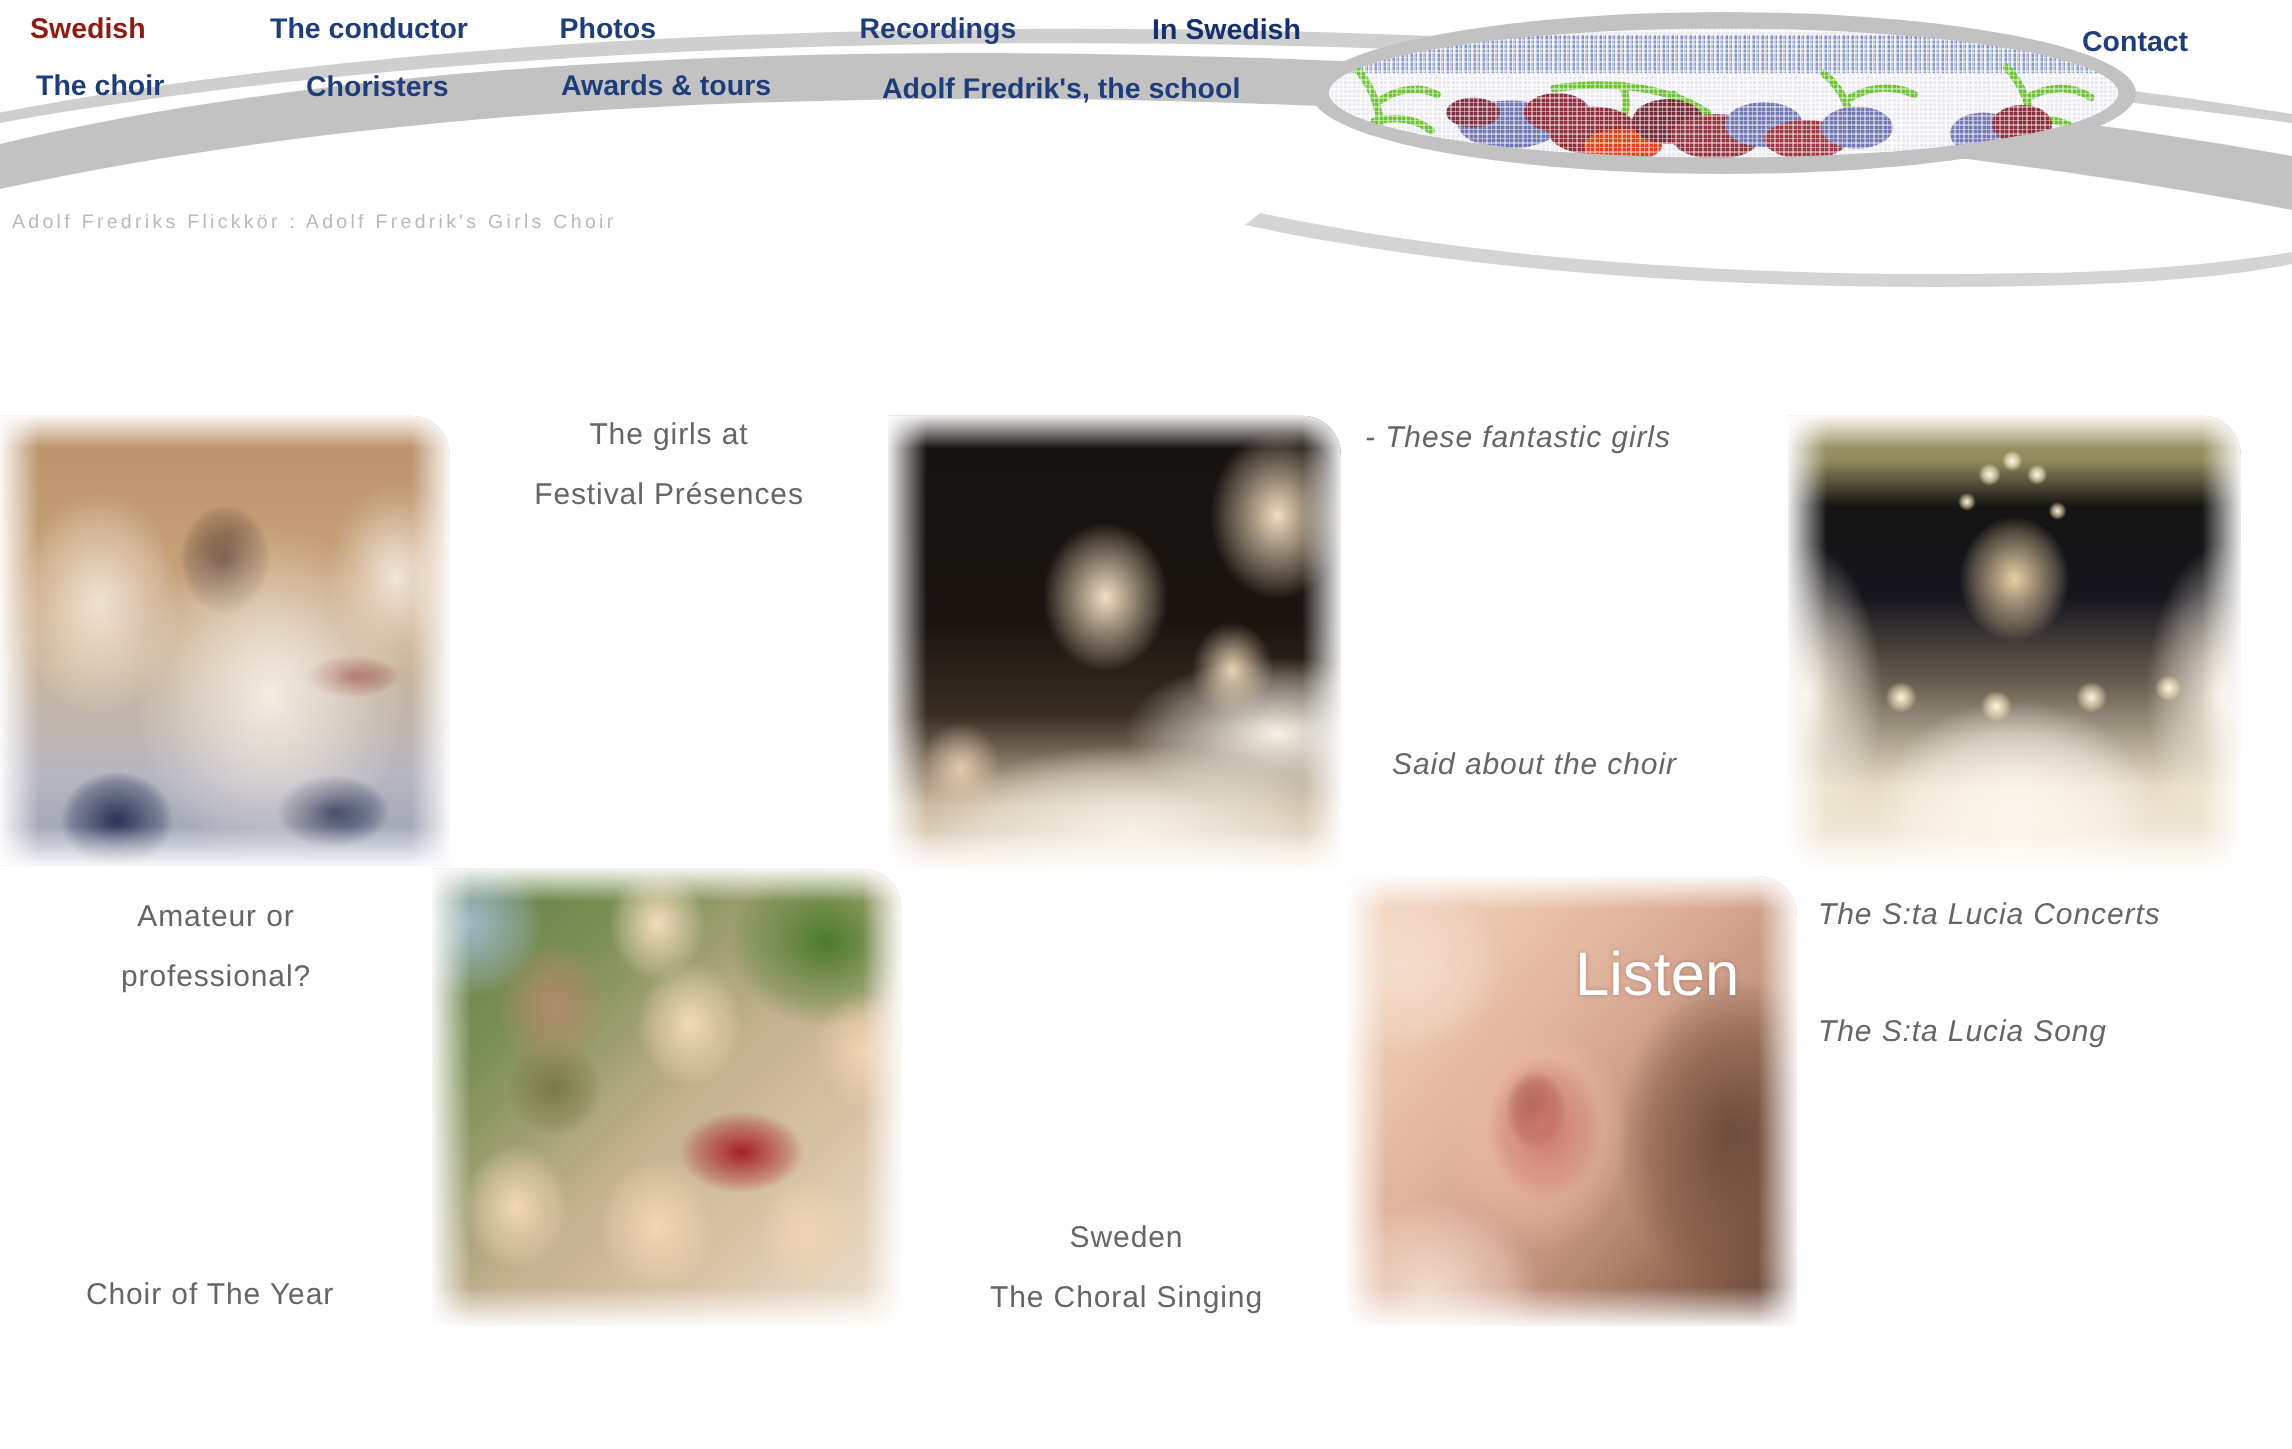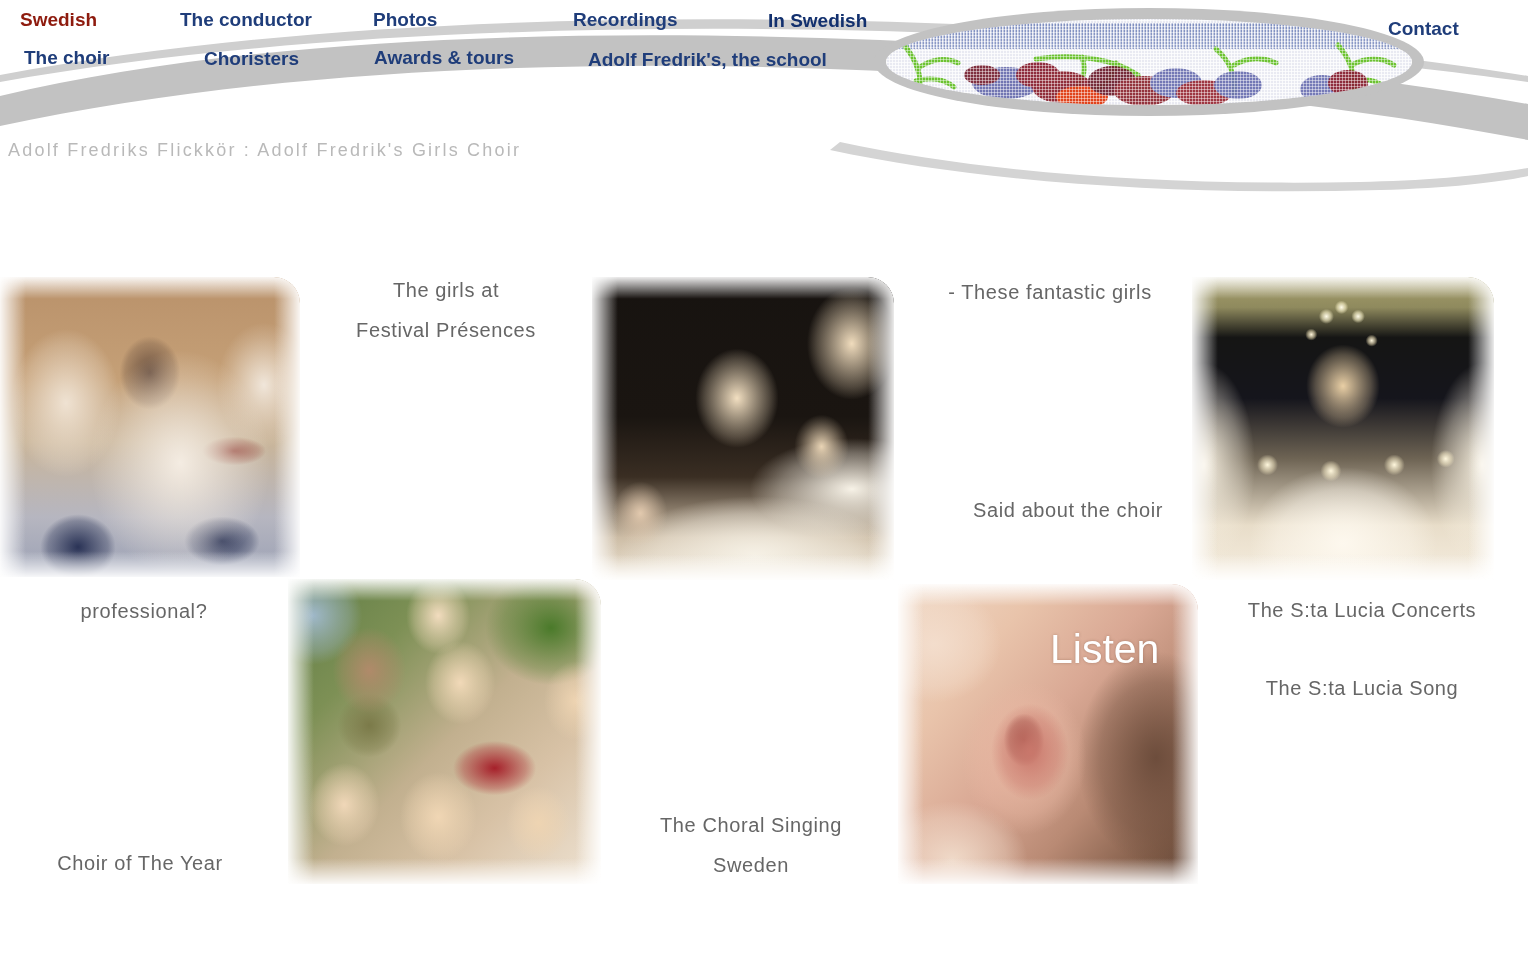--- a/index.html
+++ b/index.html
@@ -30,21 +30,21 @@
     color:#1f3d7a;
     white-space:nowrap;
     letter-spacing:0px;
     z-index:6;
     cursor:pointer;
   }
 
   #tagline{
     position:absolute;left:8px;top:140px;
     font-family:"Liberation Sans", sans-serif;
-    font-size:18px;color:#b9b9b9;letter-spacing:2.2px;
+    font-size:13px;color:#b9b9b9;letter-spacing:2.2px;
     white-space:nowrap;z-index:6;
   }
 
   
   #logo-ellipse{
     position:absolute;left:874px;top:8px;width:550px;height:108px;
     border-radius:50%;
     background:#c2c2c2;
     z-index:5;
     overflow:hidden;
@@ -84,21 +84,21 @@
     pointer-events:none;
   }
 
   .cap{
     position:absolute;
     font-family:"Liberation Sans", sans-serif;
     font-size:20px;color:#666666;letter-spacing:.6px;
     line-height:40px;text-align:center;white-space:nowrap;
     cursor:pointer;
   }
-  .cap.left{text-align:center;}
+  .cap.left{text-align:left;font-style:italic;}
 
   #listen-label{
     position:absolute;
     font-family:"Liberation Sans", sans-serif;
     font-size:41px;color:#ffffff;z-index:4;
     text-shadow:0 0 3px rgba(120,80,60,.45);
     cursor:pointer;
   }
 </style>
 </head>
@@ -233,20 +233,21 @@
         radial-gradient(circle 11px at 84% 60%, #fff7dd 0%, rgba(255,243,205,.45) 50%, rgba(0,0,0,0) 80%),
         radial-gradient(ellipse 46px 52px at 50% 36%, #e9cfa5 0%, rgba(233,207,165,.3) 60%, rgba(0,0,0,0) 80%),
         radial-gradient(ellipse 110px 90px at 50% 88%, #fdf8ee 0%, rgba(253,248,238,.45) 60%, rgba(0,0,0,0) 85%),
         radial-gradient(ellipse 60px 120px at 4% 62%, #f6efe0 0%, rgba(246,239,224,.35) 60%, rgba(0,0,0,0) 85%),
         radial-gradient(ellipse 60px 120px at 96% 62%, #f6efe0 0%, rgba(246,239,224,.35) 60%, rgba(0,0,0,0) 85%),
         linear-gradient(#a8a06c 0%, #8f8a5e 10%, #151514 20%, #15151c 40%, #6e6454 60%, #e8ddc9 82%, #f6eee0 100%);"></div>
     <div class="fade"></div>
   </div>
 
   <div class="cap" style="left:34px;top:376px;width:220px;">
+    <div>Amateur or</div>
     <div>professional?</div>
   </div>
 
   <div class="photo" style="left:288px;top:364px;width:313px;height:305px;">
     <div class="img" style="background:
         radial-gradient(ellipse 46px 54px at 26% 30%, #b08a6a 0%, rgba(176,138,106,.3) 60%, rgba(0,0,0,0) 80%),
         radial-gradient(ellipse 44px 52px at 55% 34%, #f1d9b8 0%, rgba(241,217,184,.3) 60%, rgba(0,0,0,0) 80%),
         radial-gradient(ellipse 40px 48px at 48% 12%, #f2dcbe 0%, rgba(242,220,190,.3) 60%, rgba(0,0,0,0) 80%),
         radial-gradient(ellipse 44px 52px at 18% 74%, #f0d7b8 0%, rgba(240,215,184,.3) 60%, rgba(0,0,0,0) 80%),
         radial-gradient(ellipse 48px 56px at 48% 78%, #f0d6b4 0%, rgba(240,214,180,.3) 60%, rgba(0,0,0,0) 80%),
@@ -254,22 +255,22 @@
         radial-gradient(ellipse 40px 50px at 92% 40%, #eed4b2 0%, rgba(238,212,178,.25) 60%, rgba(0,0,0,0) 80%),
         radial-gradient(ellipse 52px 34px at 66% 62%, #a6202a 0%, rgba(166,32,42,.32) 60%, rgba(0,0,0,0) 80%),
         radial-gradient(ellipse 40px 40px at 26% 48%, #7b7a49 0%, rgba(123,122,73,.35) 60%, rgba(0,0,0,0) 80%),
         radial-gradient(ellipse 80px 70px at 84% 16%, #4a7a2a 0%, rgba(74,122,42,.35) 60%, rgba(0,0,0,0) 82%),
         radial-gradient(ellipse 60px 60px at 8% 12%, #9fb8c9 0%, rgba(159,184,201,.35) 60%, rgba(0,0,0,0) 82%),
         linear-gradient(135deg,#5e7c44 0%, #7d9055 26%, #c2b08f 52%, #d8c2a6 72%, #efe4d4 100%);"></div>
     <div class="fade"></div>
   </div>
 
   <div class="cap" style="left:640px;top:590px;width:222px;">
+    <div>Sweden</div>
     <div>The Choral Singing</div>
-    <div>Sweden</div>
   </div>
 
   <div class="photo" style="left:898px;top:369px;width:300px;height:300px;">
     <div class="img" style="background:
         radial-gradient(ellipse 50px 62px at 44% 56%, #c9776b 0%, rgba(201,119,107,.42) 55%, rgba(0,0,0,0) 78%),
         radial-gradient(ellipse 26px 34px at 42% 52%, #8d3f38 0%, rgba(141,63,56,.45) 55%, rgba(0,0,0,0) 78%),
         radial-gradient(ellipse 78px 96px at 42% 58%, #e8b7a2 0%, rgba(232,183,162,.45) 58%, rgba(0,0,0,0) 80%),
         radial-gradient(ellipse 96px 130px at 86% 58%, #6d4d3c 0%, rgba(109,77,60,.42) 58%, rgba(0,0,0,0) 82%),
         radial-gradient(ellipse 80px 70px at 12% 20%, #f3ddcc 0%, rgba(243,221,204,.4) 60%, rgba(0,0,0,0) 84%),
         radial-gradient(ellipse 90px 70px at 18% 92%, #f0dac9 0%, rgba(240,218,201,.4) 60%, rgba(0,0,0,0) 84%),

